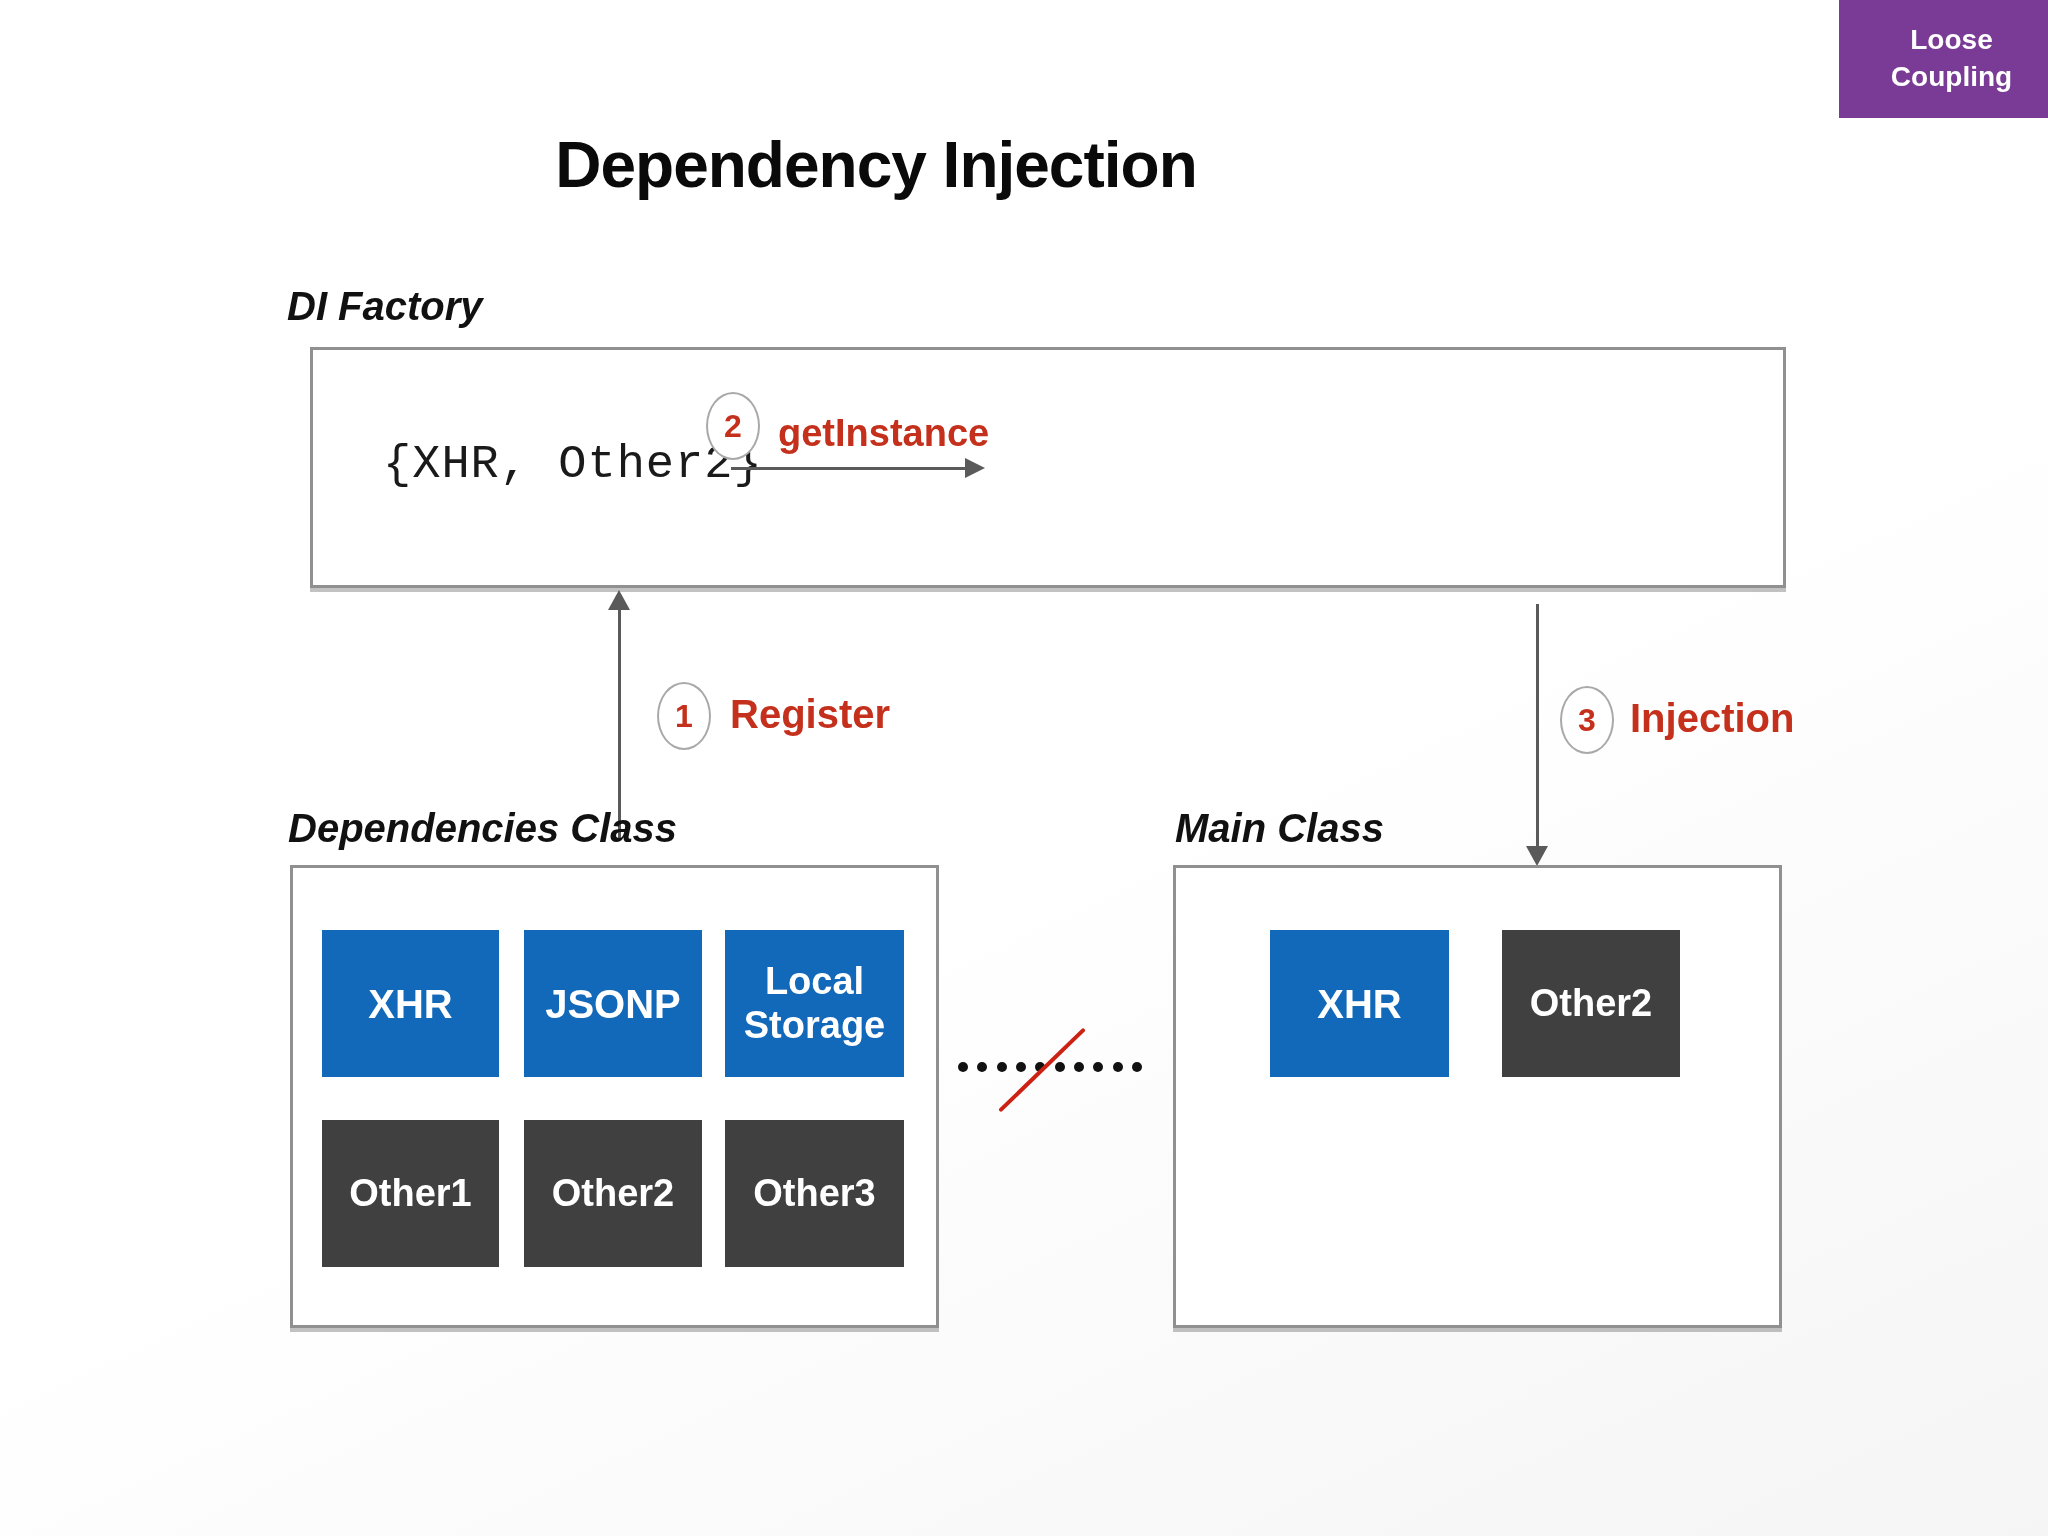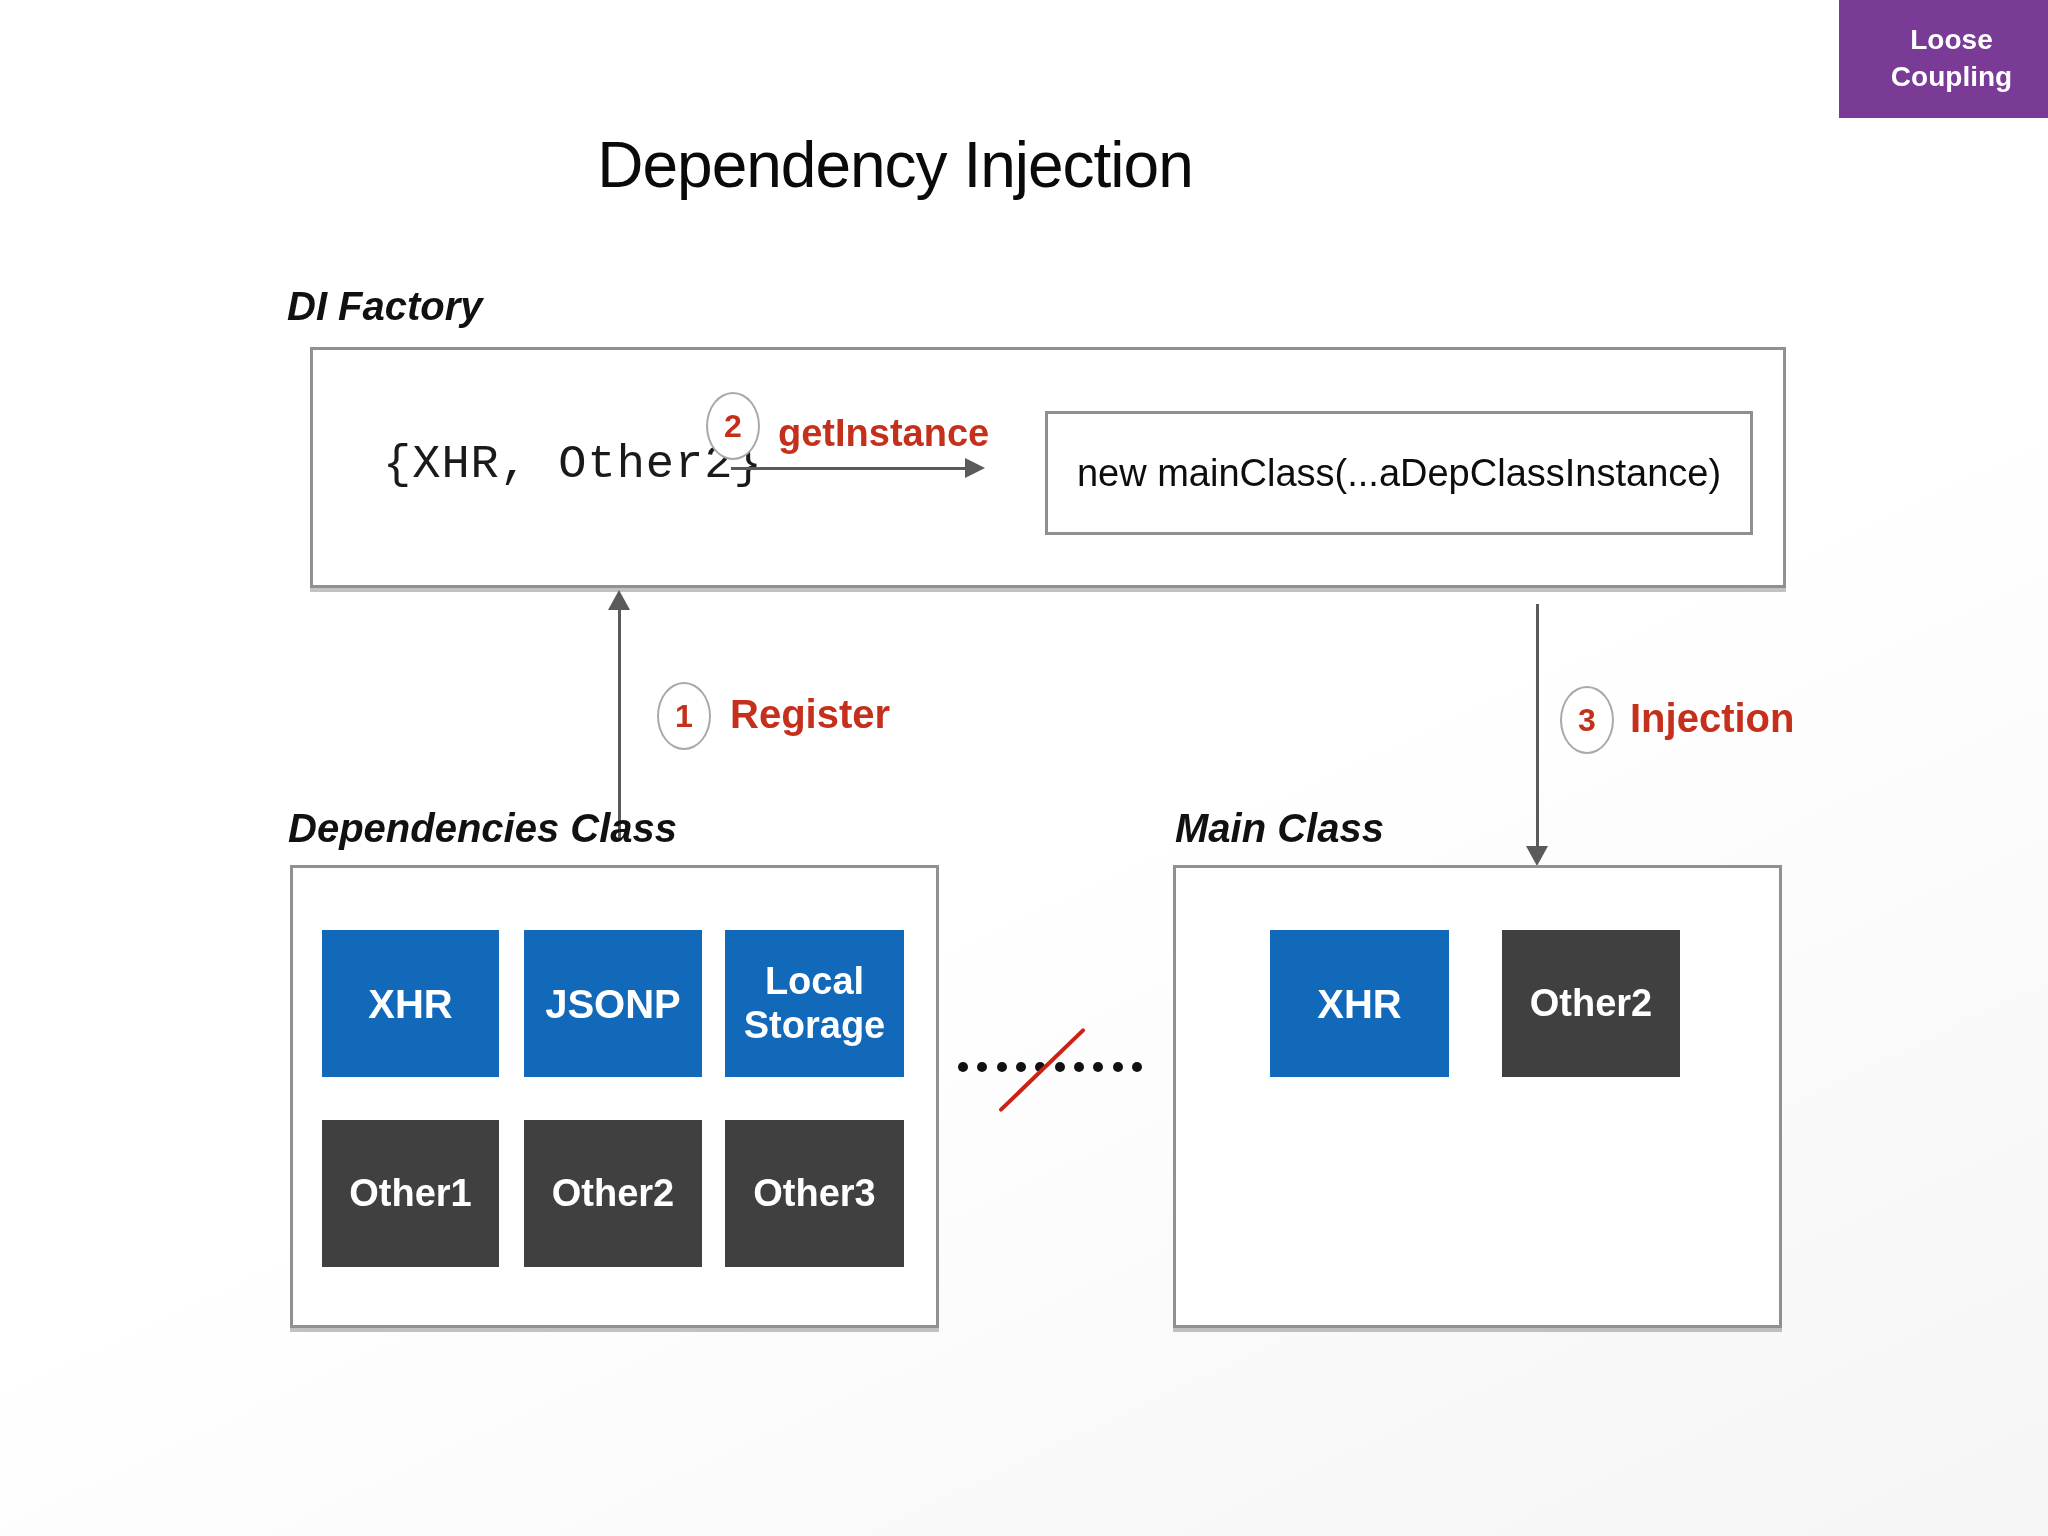--- a/index.html
+++ b/index.html
@@ -8,21 +8,21 @@
     background:linear-gradient(155deg,#ffffff 55%,#fbfbfb 72%,#f5f5f6 100%);}
   .abs{position:absolute;}
 
   
   .badge{left:1839px;top:0;width:209px;height:118px;background:#7a3b96;
     display:flex;flex-direction:column;align-items:center;justify-content:center;
     color:#fff;font-weight:bold;font-size:28px;line-height:1.32;text-align:center;padding-left:8px;}
 
   
   .title{left:0;top:128px;width:1752px;text-align:center;font-size:64px;
-    font-weight:normal;color:#0a0a0a;letter-spacing:-1px;margin-left:19px;}
+    font-weight:bold;color:#0a0a0a;letter-spacing:-1px;}
 
   
   .section-label{font-size:40px;font-weight:bold;font-style:italic;color:#111;}
   .lbl-factory{left:287px;top:284px;}
   .lbl-deps{left:288px;top:806px;}
   .lbl-main{left:1175px;top:806px;}
 
   
   .frame{background:#fff;border:3px solid #909090;box-shadow:0 4px 0 rgba(120,120,120,.45);}
   .factory-box{left:310px;top:347px;width:1470px;height:235px;}
@@ -94,23 +94,20 @@
   <div class="abs code">{XHR, Other2}</div>
 
   <div class="abs step-circle c2">
     <span>2</span>
   </div>
   <div class="abs step-label lbl-getinstance">getInstance</div>
 
   <div class="abs line arrow-h-line"></div>
   <div class="abs arrow-h-head"></div>
 
-  <div class="abs inner-box">
-    <span class="txt">new mainClass(...aDepClassInstance)</span>
-  </div>
 
   <div class="abs register-head"></div>
   <div class="abs line register-line"></div>
   <div class="abs step-circle c1">
     <span>1</span>
   </div>
   <div class="abs step-label lbl-register">Register</div>
 
   <div class="abs line inject-line"></div>
   <div class="abs inject-head"></div>

